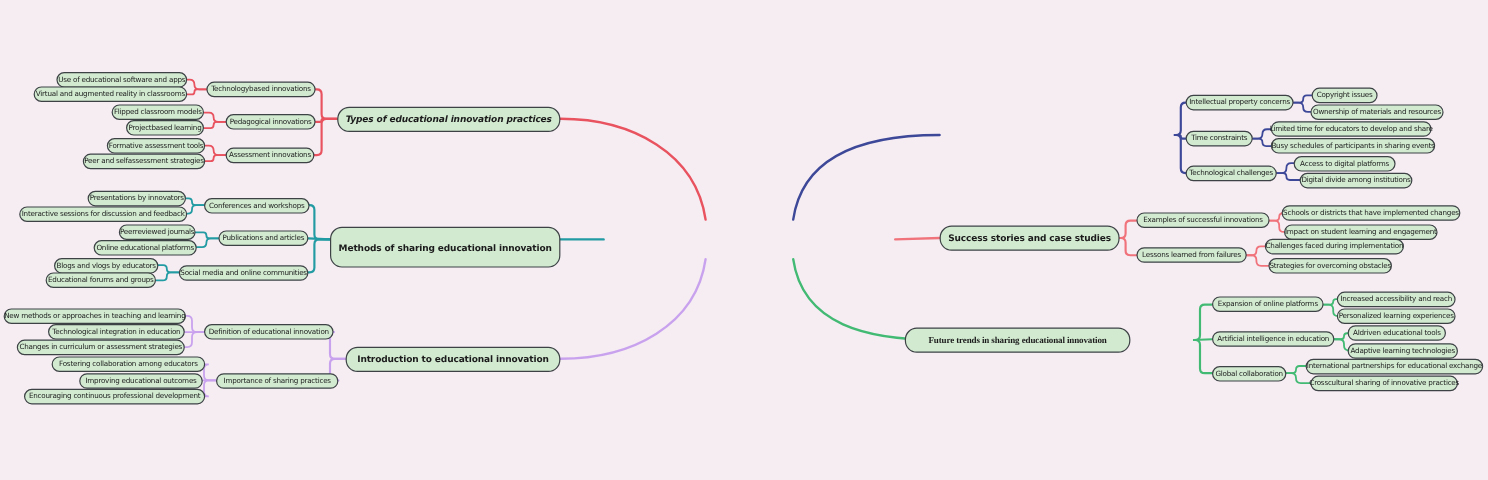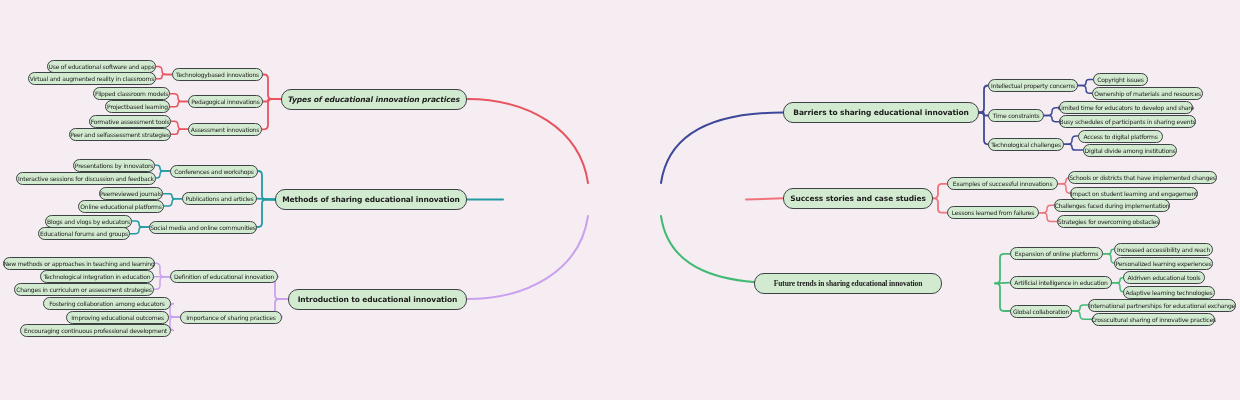--- a/index.html
+++ b/index.html
@@ -103,40 +103,39 @@
     <div class="node main" style="left: 281px; top: 88.5px; width: 186px; height: 21px; font-style: italic;">Types of educational innovation practices</div>
     <div class="node mid" style="left: 172px; top: 68px; width: 91px; height: 13px;">Technologybased innovations</div>
     <div class="node leaf" style="left: 47px; top: 59.9px; width: 109px; height: 13px;">Use of educational software and apps</div>
     <div class="node leaf" style="left: 28px; top: 72.2px; width: 128px; height: 13px;">Virtual and augmented reality in classrooms</div>
     <div class="node mid" style="left: 188px; top: 95px; width: 75px; height: 13px;">Pedagogical innovations</div>
     <div class="node leaf" style="left: 93px; top: 87.3px; width: 77px; height: 13px;">Flipped classroom models</div>
     <div class="node leaf" style="left: 105px; top: 100.2px; width: 65px; height: 13px;">Projectbased learning</div>
     <div class="node mid" style="left: 188px; top: 122.8px; width: 74px; height: 13px;">Assessment innovations</div>
     <div class="node leaf" style="left: 89px; top: 114.8px; width: 82px; height: 13px;">Formative assessment tools</div>
     <div class="node leaf" style="left: 69px; top: 127.8px; width: 102px; height: 13px;">Peer and selfassessment strategies</div>
-    <div class="node main" style="left: 275px; top: 189px; width: 192px; height: 21px;">Methods of sharing educational innovation</div>
+    <div class="node main" style="left: 275px; top: 189px; width: 192px; height: 34px;">Methods of sharing educational innovation</div>
     <div class="node mid" style="left: 170px; top: 164.5px; width: 88px; height: 13px;">Conferences and workshops</div>
     <div class="node leaf" style="left: 73px; top: 158.8px; width: 82px; height: 13px;">Presentations by innovators</div>
     <div class="node leaf" style="left: 16px; top: 171.5px; width: 140px; height: 13px;">Interactive sessions for discussion and feedback</div>
     <div class="node mid" style="left: 182px; top: 192.2px; width: 75px; height: 13px;">Publications and articles</div>
     <div class="node leaf" style="left: 99px; top: 187.2px; width: 64px; height: 13px;">Peerreviewed journals</div>
     <div class="node leaf" style="left: 78px; top: 199.5px; width: 86px; height: 13px;">Online educational platforms</div>
     <div class="node mid" style="left: 149px; top: 220.5px; width: 108px; height: 13px;">Social media and online communities</div>
     <div class="node leaf" style="left: 45px; top: 214.5px; width: 87px; height: 13px;">Blogs and vlogs by educators</div>
     <div class="node leaf" style="left: 38px; top: 227.2px; width: 92px; height: 13px;">Educational forums and groups</div>
     <div class="node main" style="left: 288px; top: 288.5px; width: 179px; height: 21px; text-align: right;">Introduction to educational innovation</div>
     <div class="node mid" style="left: 170px; top: 270.2px; width: 108px; height: 13px;">Definition of educational innovation</div>
     <div class="node leaf" style="left: 3px; top: 256.8px; width: 152px; height: 13px;">New methods or approaches in teaching and learning</div>
     <div class="node leaf" style="left: 40px; top: 270.2px; width: 114px; height: 13px;">Technological integration in education</div>
     <div class="node leaf" style="left: 14px; top: 282.8px; width: 140px; height: 13px;">Changes in curriculum or assessment strategies</div>
     <div class="node mid" style="left: 180px; top: 310.5px; width: 102px; height: 13px;">Importance of sharing practices</div>
     <div class="node leaf" style="left: 43px; top: 297.2px; width: 128px; height: 13px;">Fostering collaboration among educators</div>
     <div class="node leaf" style="left: 66px; top: 310.5px; width: 103px; height: 13px;">Improving educational outcomes</div>
     <div class="node leaf" style="left: 20px; top: 323.8px; width: 151px; height: 13px;">Encouraging continuous professional development</div>
-    <div class="node main" style="left: 783px; top: 102px; width: 196px; height: 21px;">Barriers to sharing educational innovation</div>
     <div class="node mid" style="left: 988px; top: 79px; width: 90px; height: 13px;">Intellectual property concerns</div>
     <div class="node leaf" style="left: 1093px; top: 73px; width: 55px; height: 13px;">Copyright issues</div>
     <div class="node leaf" style="left: 1092px; top: 86.8px; width: 111px; height: 13px;">Ownership of materials and resources</div>
     <div class="node mid" style="left: 988px; top: 109px; width: 56px; height: 13px;">Time constraints</div>
     <div class="node leaf" style="left: 1059px; top: 101.2px; width: 134px; height: 13px;">Limited time for educators to develop and share</div>
     <div class="node leaf" style="left: 1059px; top: 115.2px; width: 137px; height: 13px;">Busy schedules of participants in sharing events</div>
     <div class="node mid" style="left: 988px; top: 137.8px; width: 76px; height: 13px;">Technological challenges</div>
     <div class="node leaf" style="left: 1078px; top: 129.5px; width: 85px; height: 13px;">Access to digital platforms</div>
     <div class="node leaf" style="left: 1083px; top: 143.5px; width: 94px; height: 13px;">Digital divide among institutions</div>
     <div class="node main" style="left: 783px; top: 187.8px; width: 150px; height: 21px;">Success stories and case studies</div>

